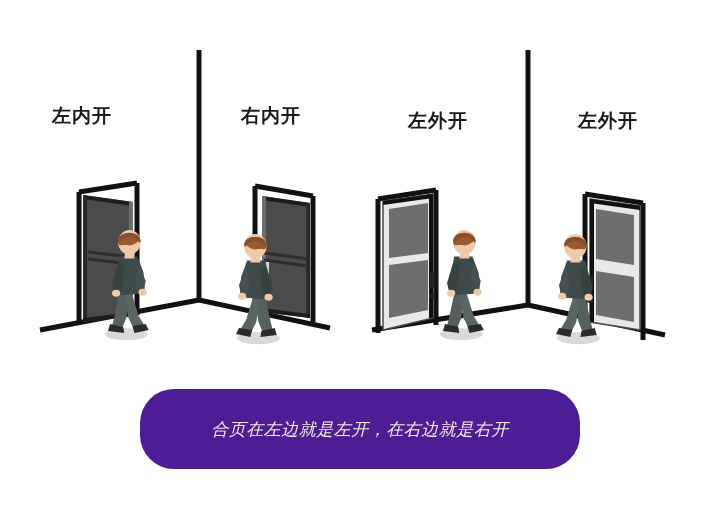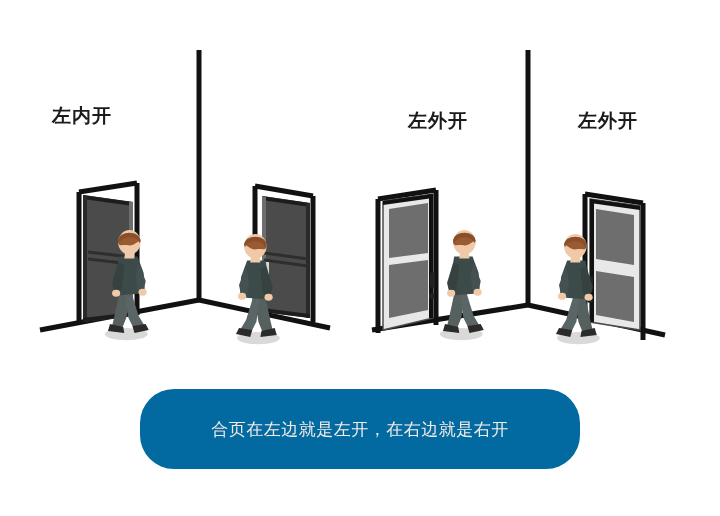--- a/index.html
+++ b/index.html
@@ -187,20 +187,21 @@
         <rect x="588" y="276" width="5" height="16" rx="2" fill="#222222"></rect>
         <circle cx="590" cy="300" r="3" fill="#222222"></circle>
       </g>
       <g transform="translate(558,232) scale(1.02)">
         <use href="#person-left"></use>
       </g>
     </g>
   </svg>
 
   <div class="panel-label" id="label-0">左内开</div>
+  <div class="panel-label" id="label-1">右内开</div>
   <div class="panel-label" id="label-2">左外开</div>
   <div class="panel-label" id="label-3">左外开</div>
 
-  <div id="caption-pill" style="background: #0369a1;">
+  <div id="caption-pill" style="background: #4c1d95; font-style: italic;">
     <div class="caption-line" style="color: rgb(242, 236, 230);">合页在左边就是左开，在右边就是右开</div>
   </div>
 
 </div>
 
 </body></html>

